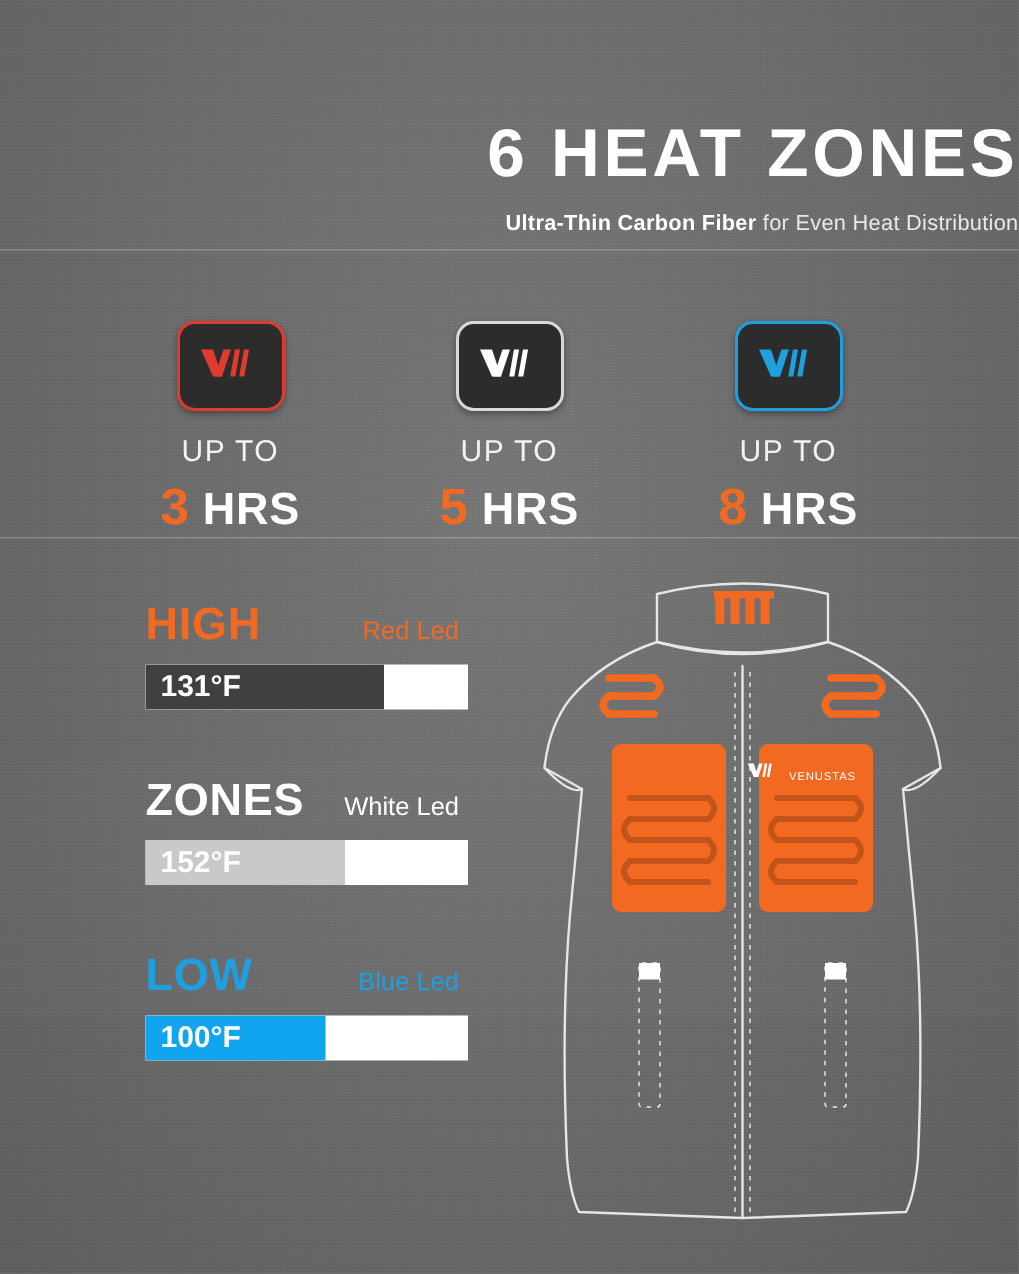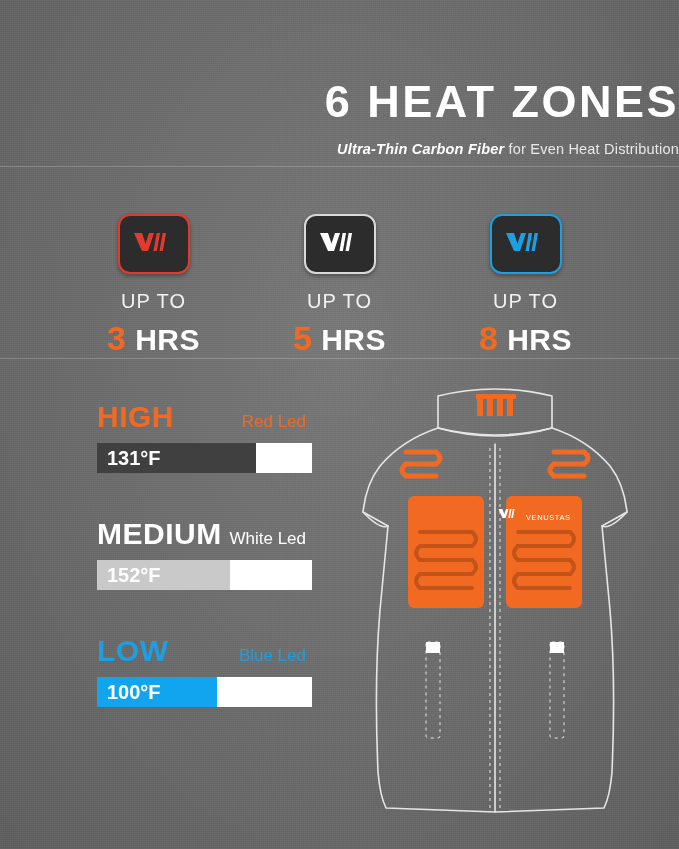--- a/index.html
+++ b/index.html
@@ -49,21 +49,20 @@
   .subtitle {
     margin: 0;
     padding-top: 14px;
     font-size: 14.5px;
     color: #e8e8e8;
     letter-spacing: 0.2px;
   }
   .subtitle b {
     color: #ffffff;
     font-weight: bold;
-    font-style: italic;
   }
 
   .divider {
     position: absolute;
     left: 0; right: 0;
     height: 1px;
     background: rgba(255,255,255,0.22);
   }
   .divider.d1 { top: 166px; }
   .divider.d2 { top: 358px; }
@@ -262,21 +261,21 @@
       </div>
       <div class="bar">
         <div class="bar-fill" style="width:74%">
           <span class="bar-value">131°F</span>
         </div>
       </div>
     </div>
 
     <div class="level medium">
       <div class="level-head">
-        <span class="level-name">MEDIUM</span>
+        <span class="level-name">ZONES</span>
         <span class="level-led">White Led</span>
       </div>
       <div class="bar">
         <div class="bar-fill" style="width:62%">
           <span class="bar-value">152°F</span>
         </div>
       </div>
     </div>
 
     <div class="level low">

